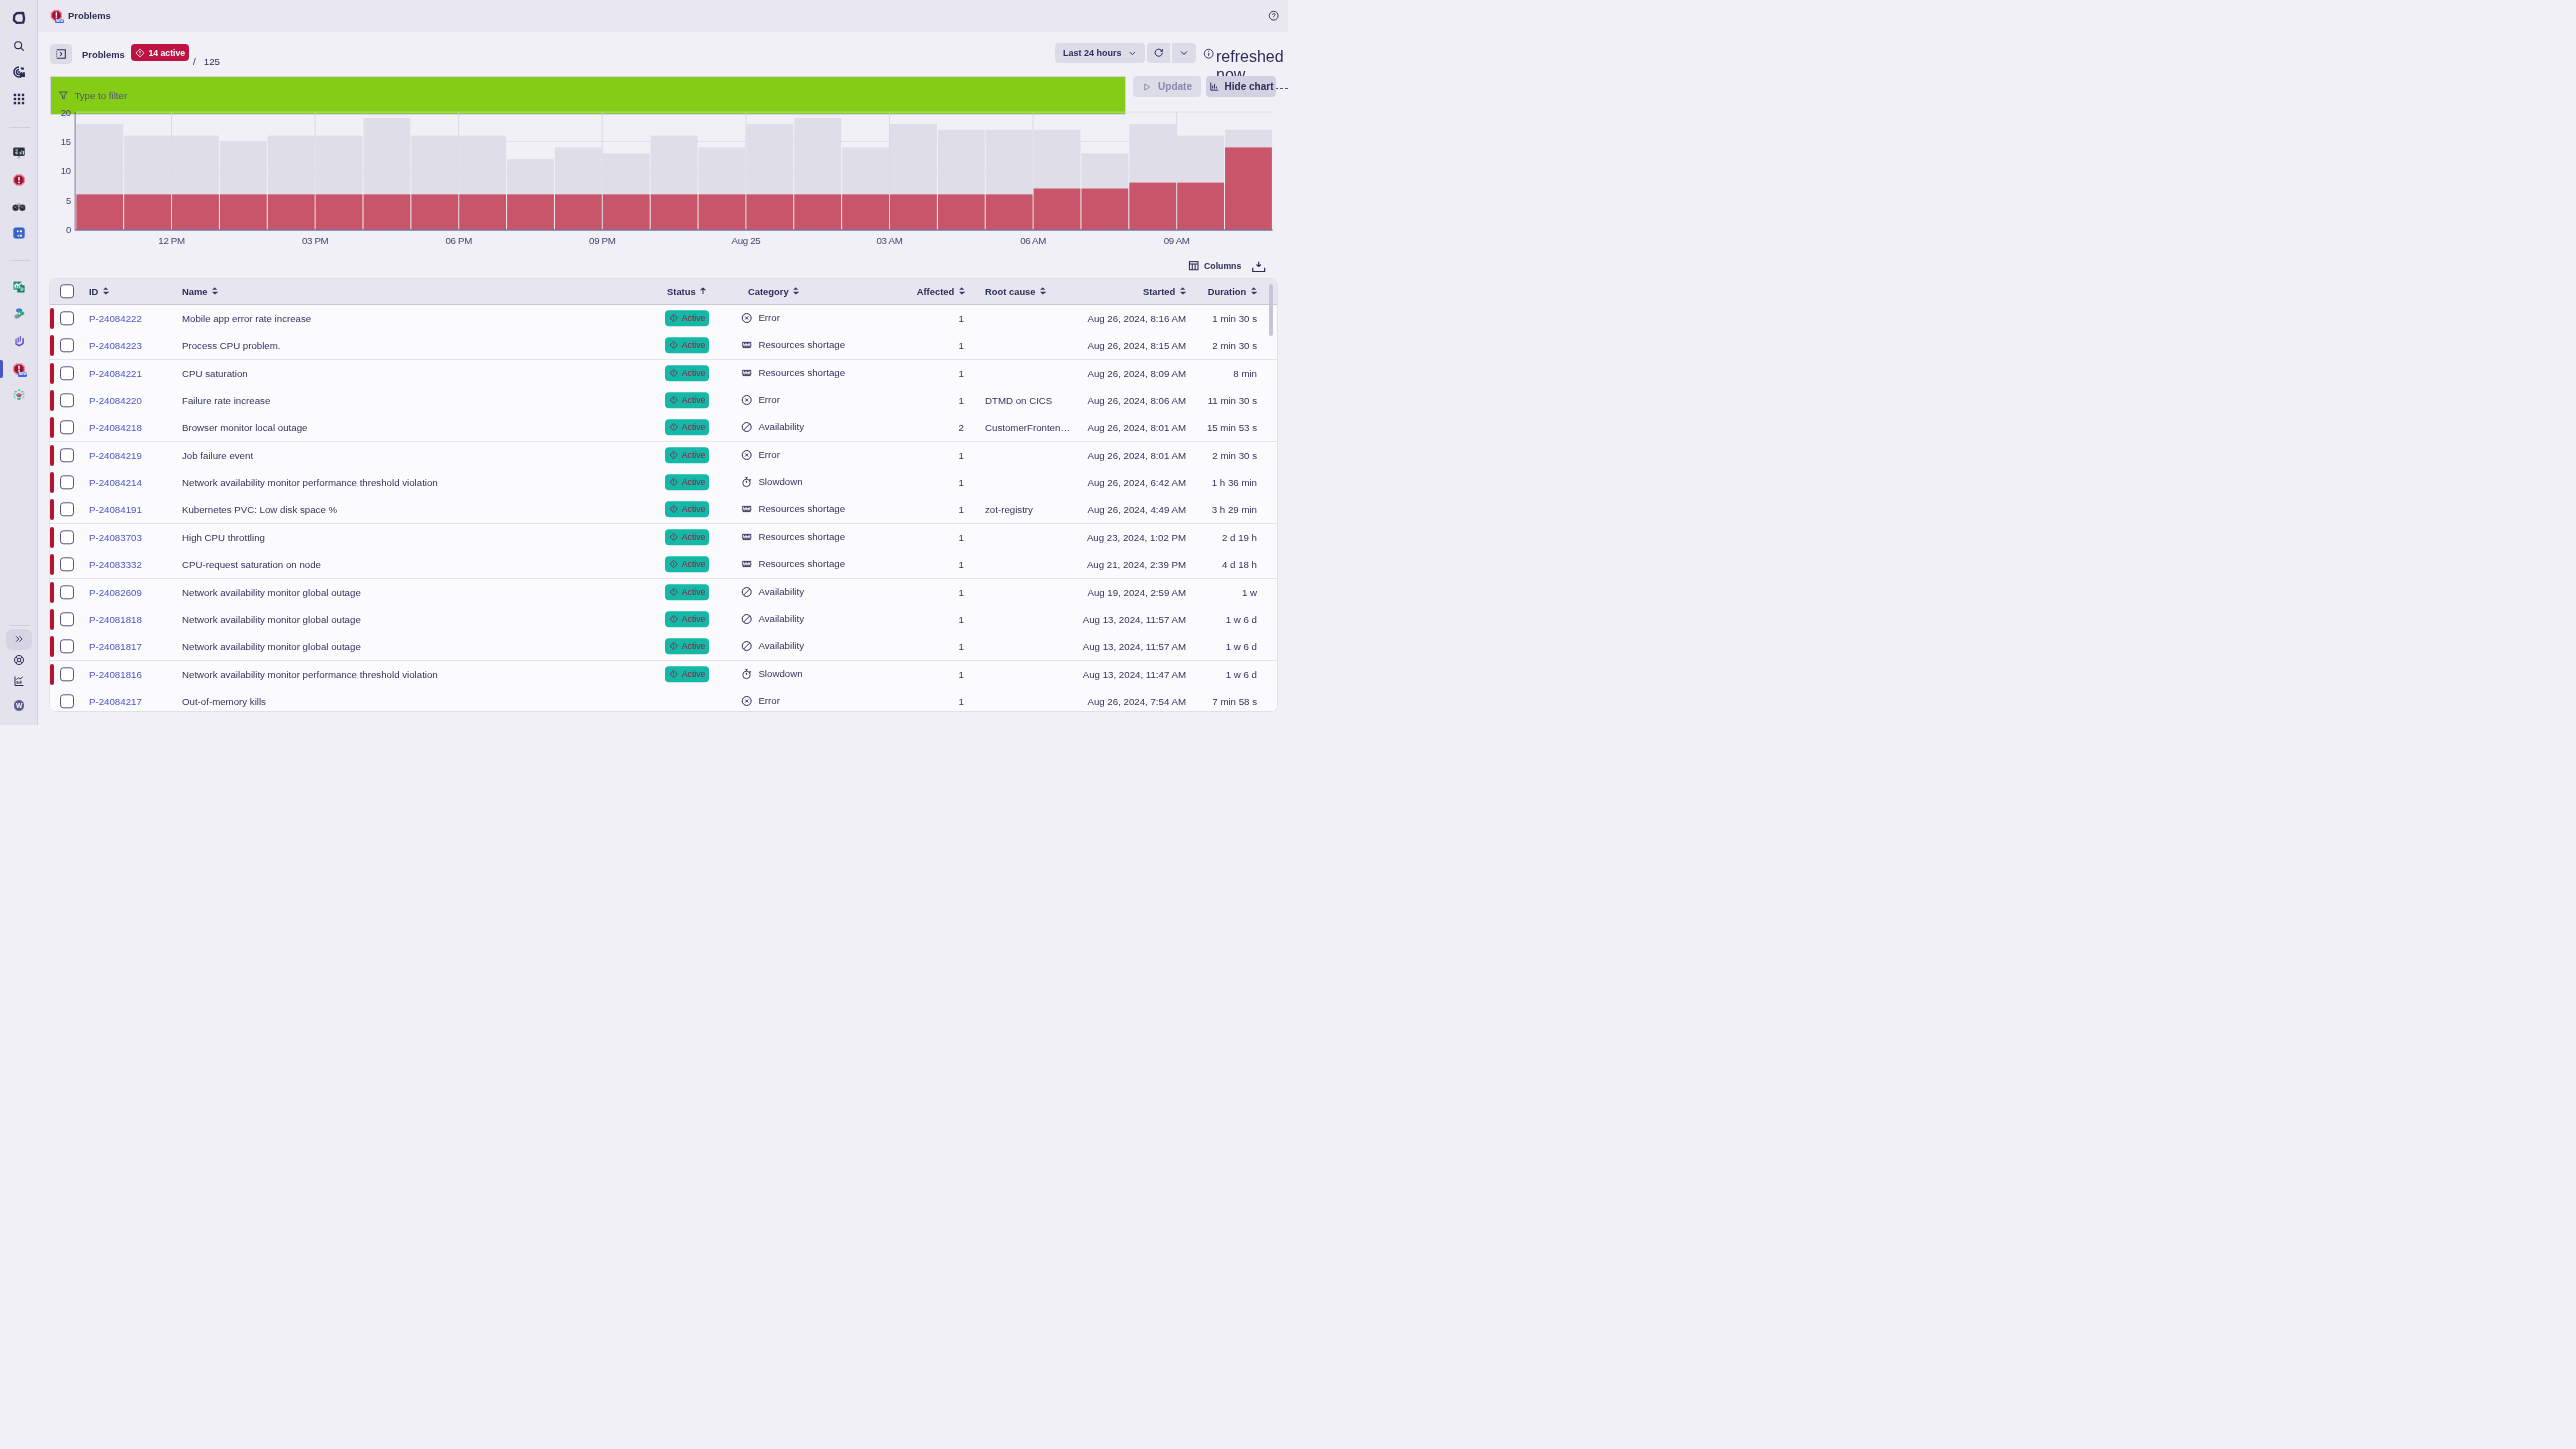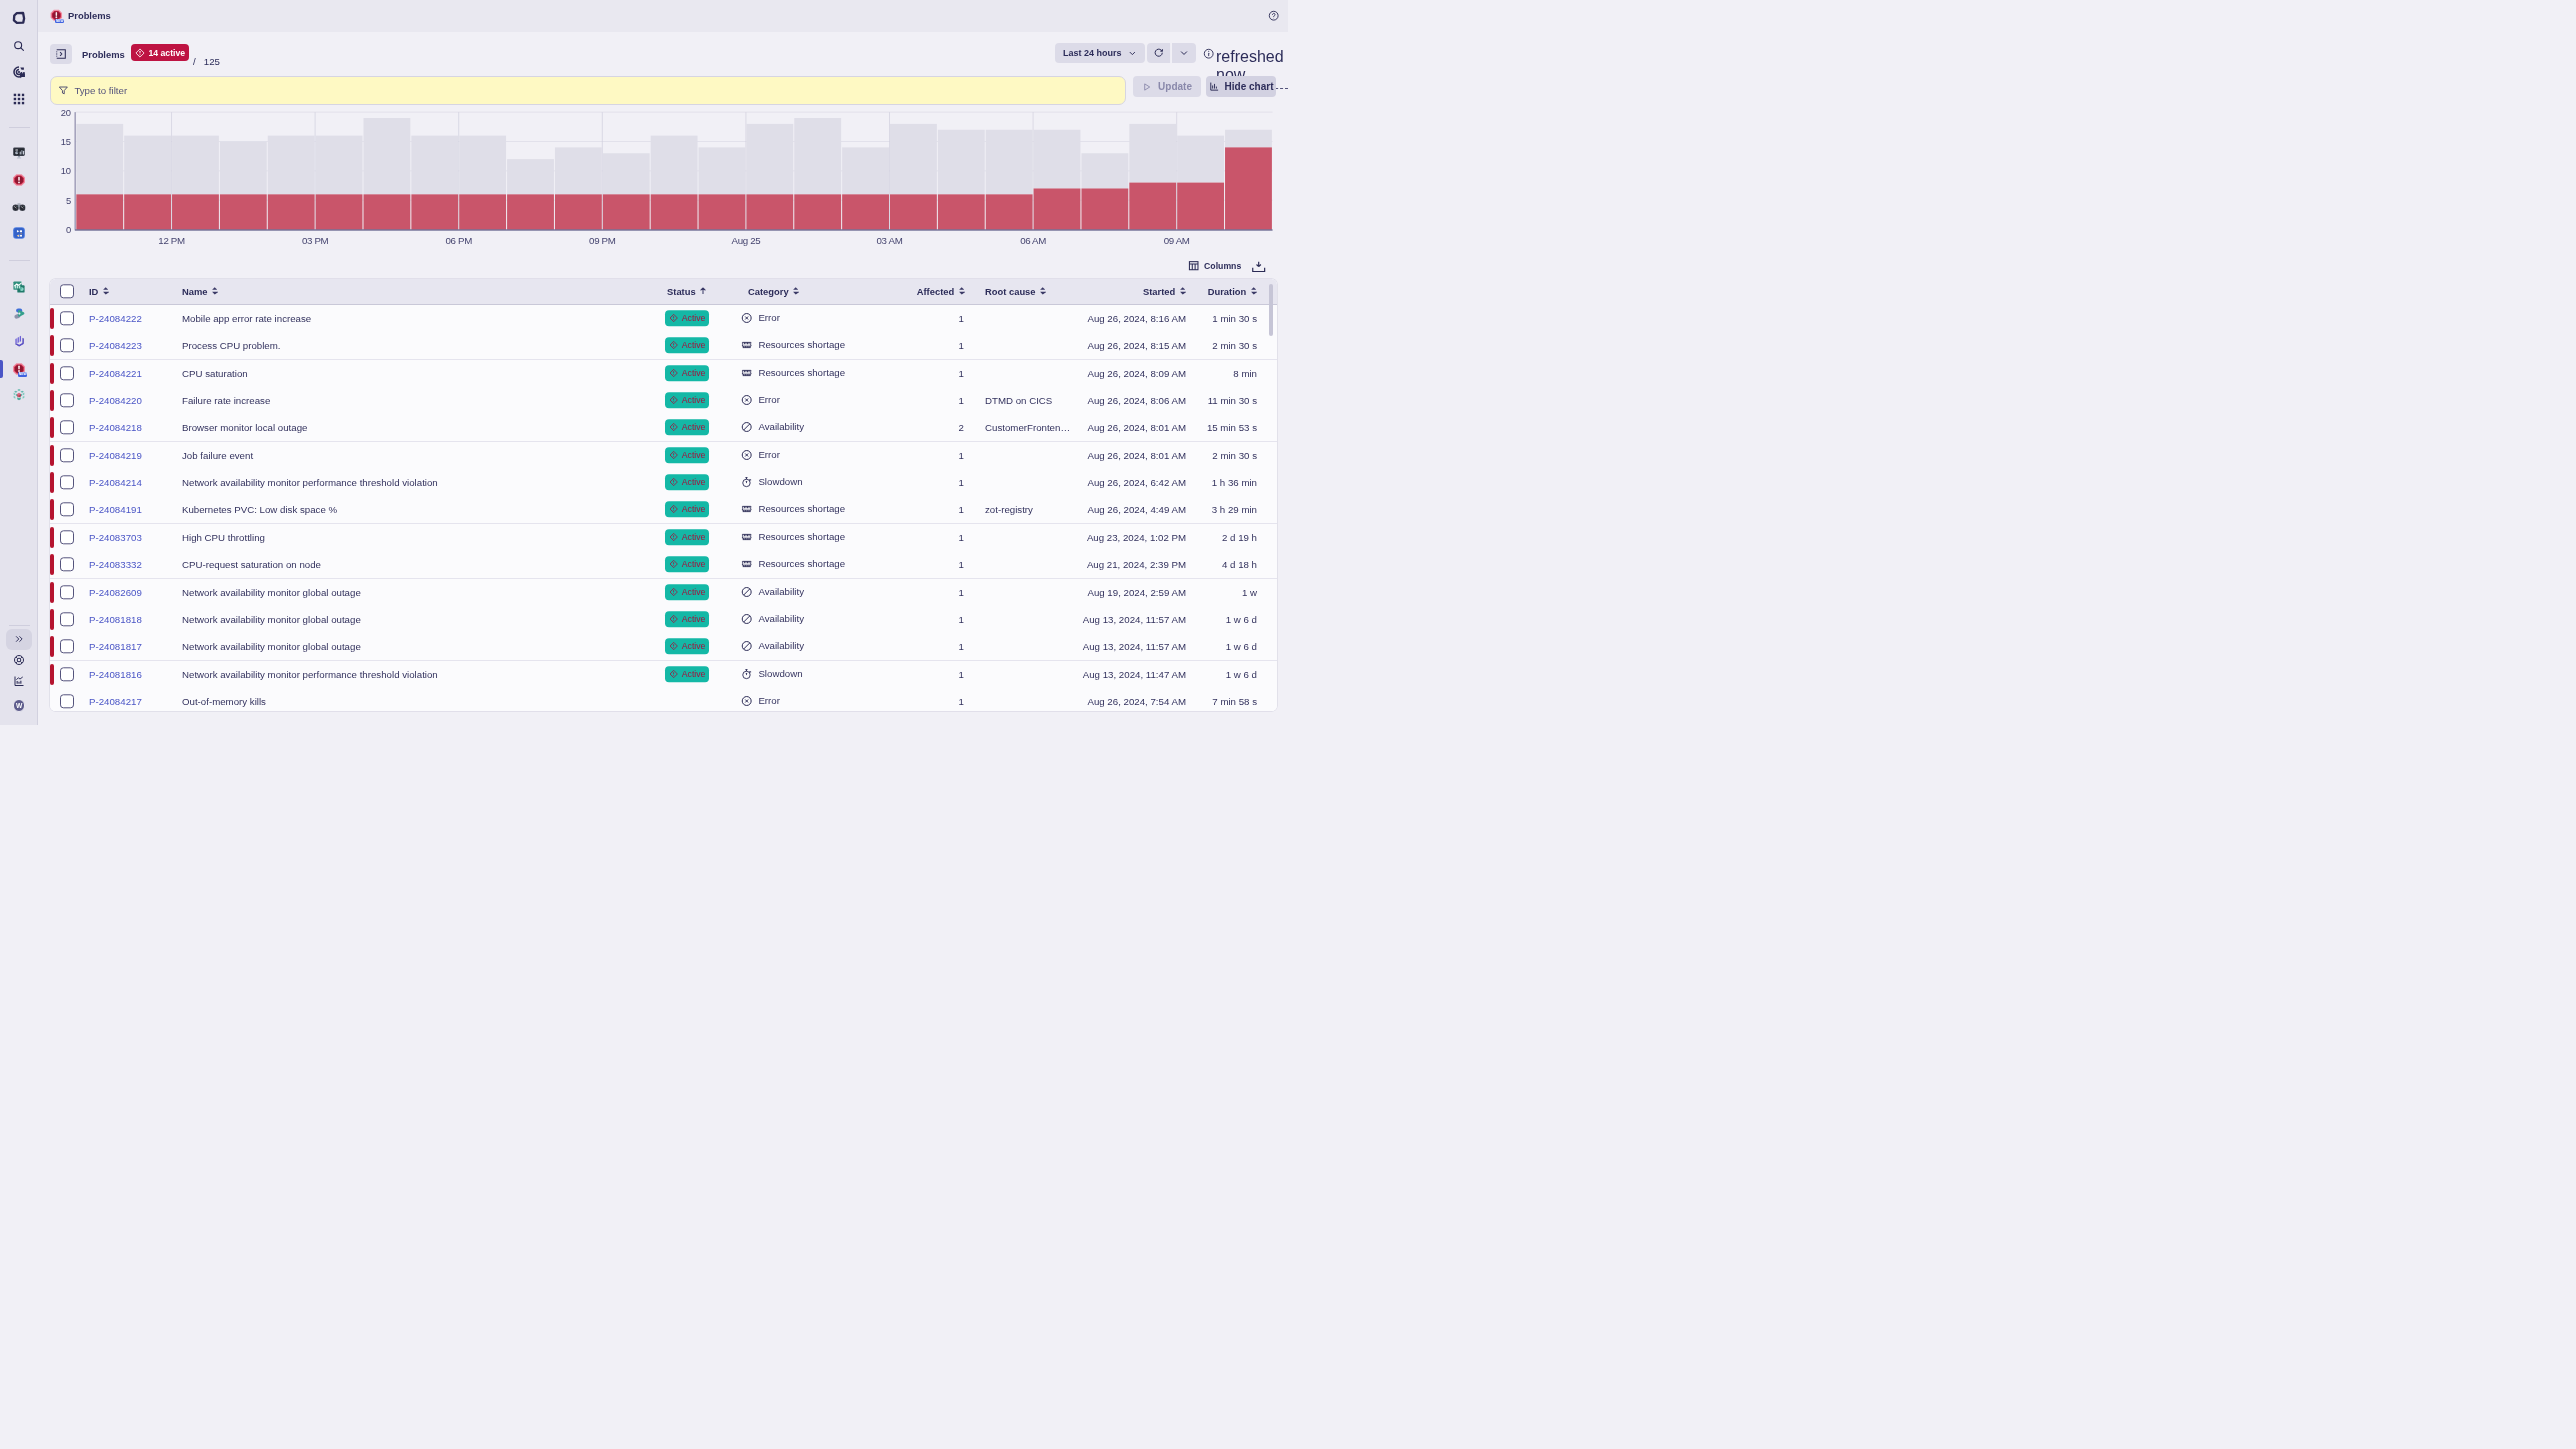--- a/index.html
+++ b/index.html
@@ -14,21 +14,21 @@
 #topbar .appico { position:absolute; left:12px; top:8.7px; }
 #topbar .ttl { position:absolute; left:30px; top:10px; font-size:9.4px; font-weight:700; color:#2d2d5a; }
 
 .btn { position:absolute; background:#dcdbe8; border-radius:4px; display:flex; align-items:center; justify-content:center; color:#2d2d5a; }
 .bc-icobtn { left:50px; top:44px; width:22px; height:20px; }
 .bc-title { position:absolute; left:82px; top:49px; font-size:9.4px; font-weight:700; }
 .badge { position:absolute; left:131px; top:44px; height:17px; background:#be1342; border-radius:4px; color:#fff; display:flex; align-items:center; padding:0 4px 0 4px; gap:3.4px; font-size:8.7px; font-weight:700; }
 .slash125 { position:absolute; left:193px; top:48px; font-size:9.7px; color:#2d2d5a;margin-top:8px; }
 .tr-btn { font-size:10px; font-weight:700; }
 
-.filter { position:absolute; left:50px; top:76px; width:1076px; height:29px; background:#fef9c3; border:0.7px solid #d6d5e2; border-radius:7px; display:flex; align-items:center; padding:0 6.7px; gap:6px; color:#54537c; font-size:9.7px; }
+.filter { position:absolute; left:50px; top:76px; width:1076px; height:39px; background:#84cc16; border:0.7px solid #d6d5e2; border-radius:1px; display:flex; align-items:center; padding:0 6.7px; gap:6px; color:#54537c; font-size:9.7px; }
 
 #tbl { position:absolute; left:50px; top:279px; width:1227px; height:432px; background:#fbfbfd; border-radius:5.4px; box-shadow:0 0 0 0.7px #dbdae6; overflow:hidden; }
 #thead { position:absolute; left:0; top:0; width:100%; height:25.5px; background:#e7e6f0; border-radius:5.4px 5.4px 0 0; border-bottom:0.7px solid #c9c8d8; font-weight:700; font-size:9.4px; color:#3d3c6b; }
 .row { position:absolute; left:0; width:100%; height:27.5px; border-bottom:0.7px solid #e5e4ee; background:#fbfbfd; }
 .rbar { position:absolute; left:0; top:2.7px; bottom:2.7px; width:3.7px; background:#b5142f; border-radius:2px; }
 .cell { position:absolute; top:50%; transform:translateY(-50%); white-space:nowrap; font-size:9.7px; color:#33325e; }
 .cb { position:absolute; left:10.4px; top:50%; transform:translateY(-50%); width:13.4px; height:13.4px; border:1px solid #54537c; border-radius:3.4px; background:#fff; }
 .id { left:39px; color:#4a55c6; font-weight:400; }
 .nm { left:132px; }
 .pill { position:absolute; left:615px; top:50%; transform:translateY(-50%); height:15.4px; border-radius:4px; display:flex; align-items:center; gap:3.4px; padding:0 4px; font-size:8.7px; }

